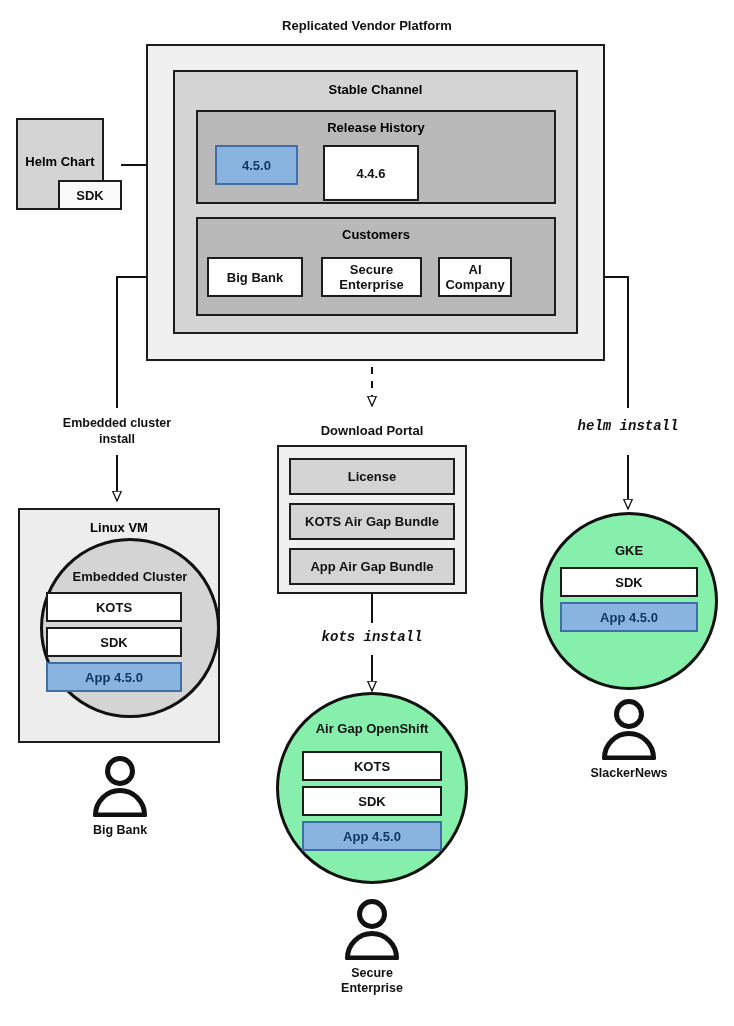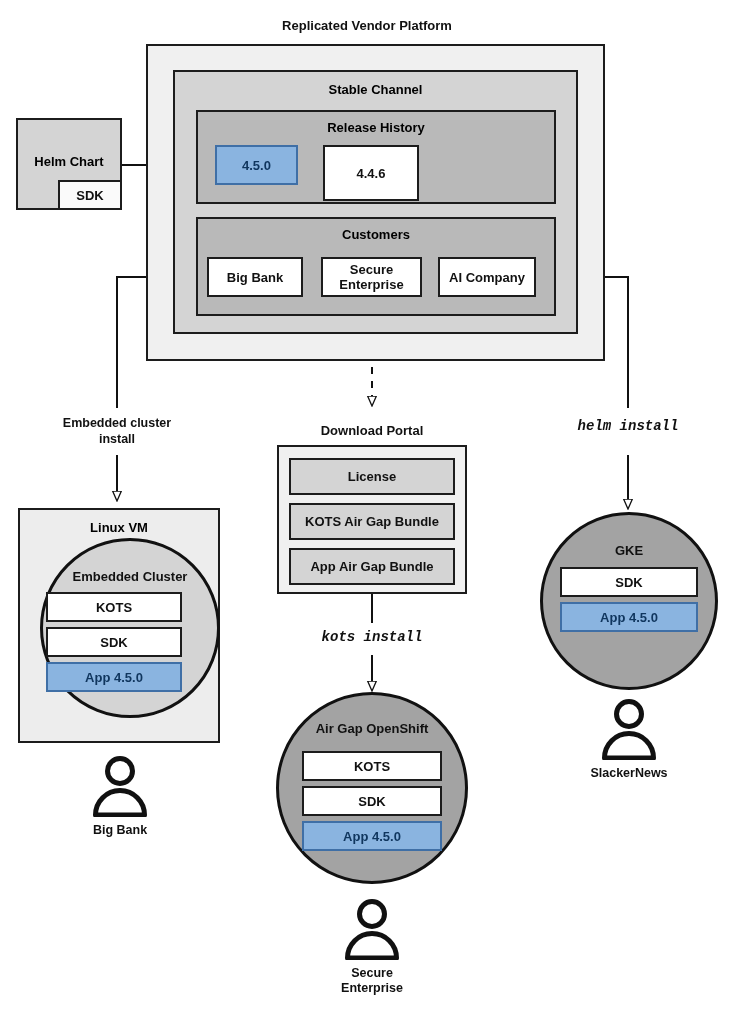--- a/index.html
+++ b/index.html
@@ -45,21 +45,21 @@
     background:#ffffff;
   }
   .cell.blue{background:#8ab4e0;border-color:#3f6fa6;color:#10365e;}
   .cell.grey{background:#d4d4d4;}
 
   
   .circ{
     position:absolute;box-sizing:border-box;border:3px solid #111;border-radius:50%;
   }
   .circ-grey{background:#d4d4d4;}
-  .circ-lgrey{background:#a3a3a3;}
+  .circ-lgrey{background:#86efac;}
   .circ .hdr{
     position:absolute;left:0;right:0;text-align:center;
     font-weight:bold;font-size:13px;line-height:16px;color:#111;
   }
 
   
   .person{position:absolute;}
   .person-cap{
     position:absolute;left:0;top:0;text-align:center;font-weight:bold;
     font-size:12.5px;line-height:15px;color:#111;width:100%;
@@ -88,21 +88,21 @@
     <path d="M628,455 L628,508" fill="none" stroke="#111" stroke-width="2" marker-end="url(#ah)"></path>
 
     <path d="M372,297 L372,405" fill="none" stroke="#111" stroke-width="2" stroke-dasharray="7 7" marker-end="url(#ah)"></path>
 
     <path d="M372,594 L372,623" fill="none" stroke="#111" stroke-width="2"></path>
     <path d="M372,655 L372,690" fill="none" stroke="#111" stroke-width="2" marker-end="url(#ah)"></path>
   </svg>
 
   <div class="ttl" style="left:187px;top:18px;width:360px;">Replicated Vendor Platform</div>
 
-  <div class="box box-grey" style="left:16px;top:118px;width:106px;height:92px;">
+  <div class="box box-grey" style="left:16px;top:118px;width:88px;height:92px;">
     <div class="hdr" style="top:34px;">Helm Chart</div>
   </div>
   <div class="cell" style="left:58px;top:180px;width:64px;height:30px;background:#fafafa;">SDK</div>
 
   <div class="box box-l1" style="left:146px;top:44px;width:459px;height:317px;"></div>
 
   <div class="box box-l2" style="left:173px;top:70px;width:405px;height:264px;">
     <div class="hdr" style="top:10px;">Stable Channel</div>
   </div>
 
@@ -110,21 +110,21 @@
     <div class="hdr" style="top:8px;">Release History</div>
   </div>
   <div class="cell blue" style="left:215px;top:145px;width:83px;height:40px;">4.5.0</div>
   <div class="cell" style="left:323px;top:145px;width:96px;height:56px;">4.4.6</div>
 
   <div class="box box-l3" style="left:196px;top:217px;width:360px;height:99px;">
     <div class="hdr" style="top:8px;">Customers</div>
   </div>
   <div class="cell" style="left:207px;top:257px;width:96px;height:40px;">Big Bank</div>
   <div class="cell" style="left:321px;top:257px;width:101px;height:40px;">Secure Enterprise</div>
-  <div class="cell" style="left:438px;top:257px;width:98px;height:40px;">AI Company</div>
+  <div class="cell" style="left:438px;top:257px;width:74px;height:40px;">AI Company</div>
 
   <div class="ttl ttl-sm" style="left:37px;top:415px;width:160px;">
     <span>Embedded cluster</span><br>
     <span>install</span>
   </div>
 
   <div class="lbl-mono" style="left:548px;top:418px;width:160px;">helm install</div>
 
   <div class="lbl-mono" style="left:292px;top:629px;width:160px;">kots install</div>
 

